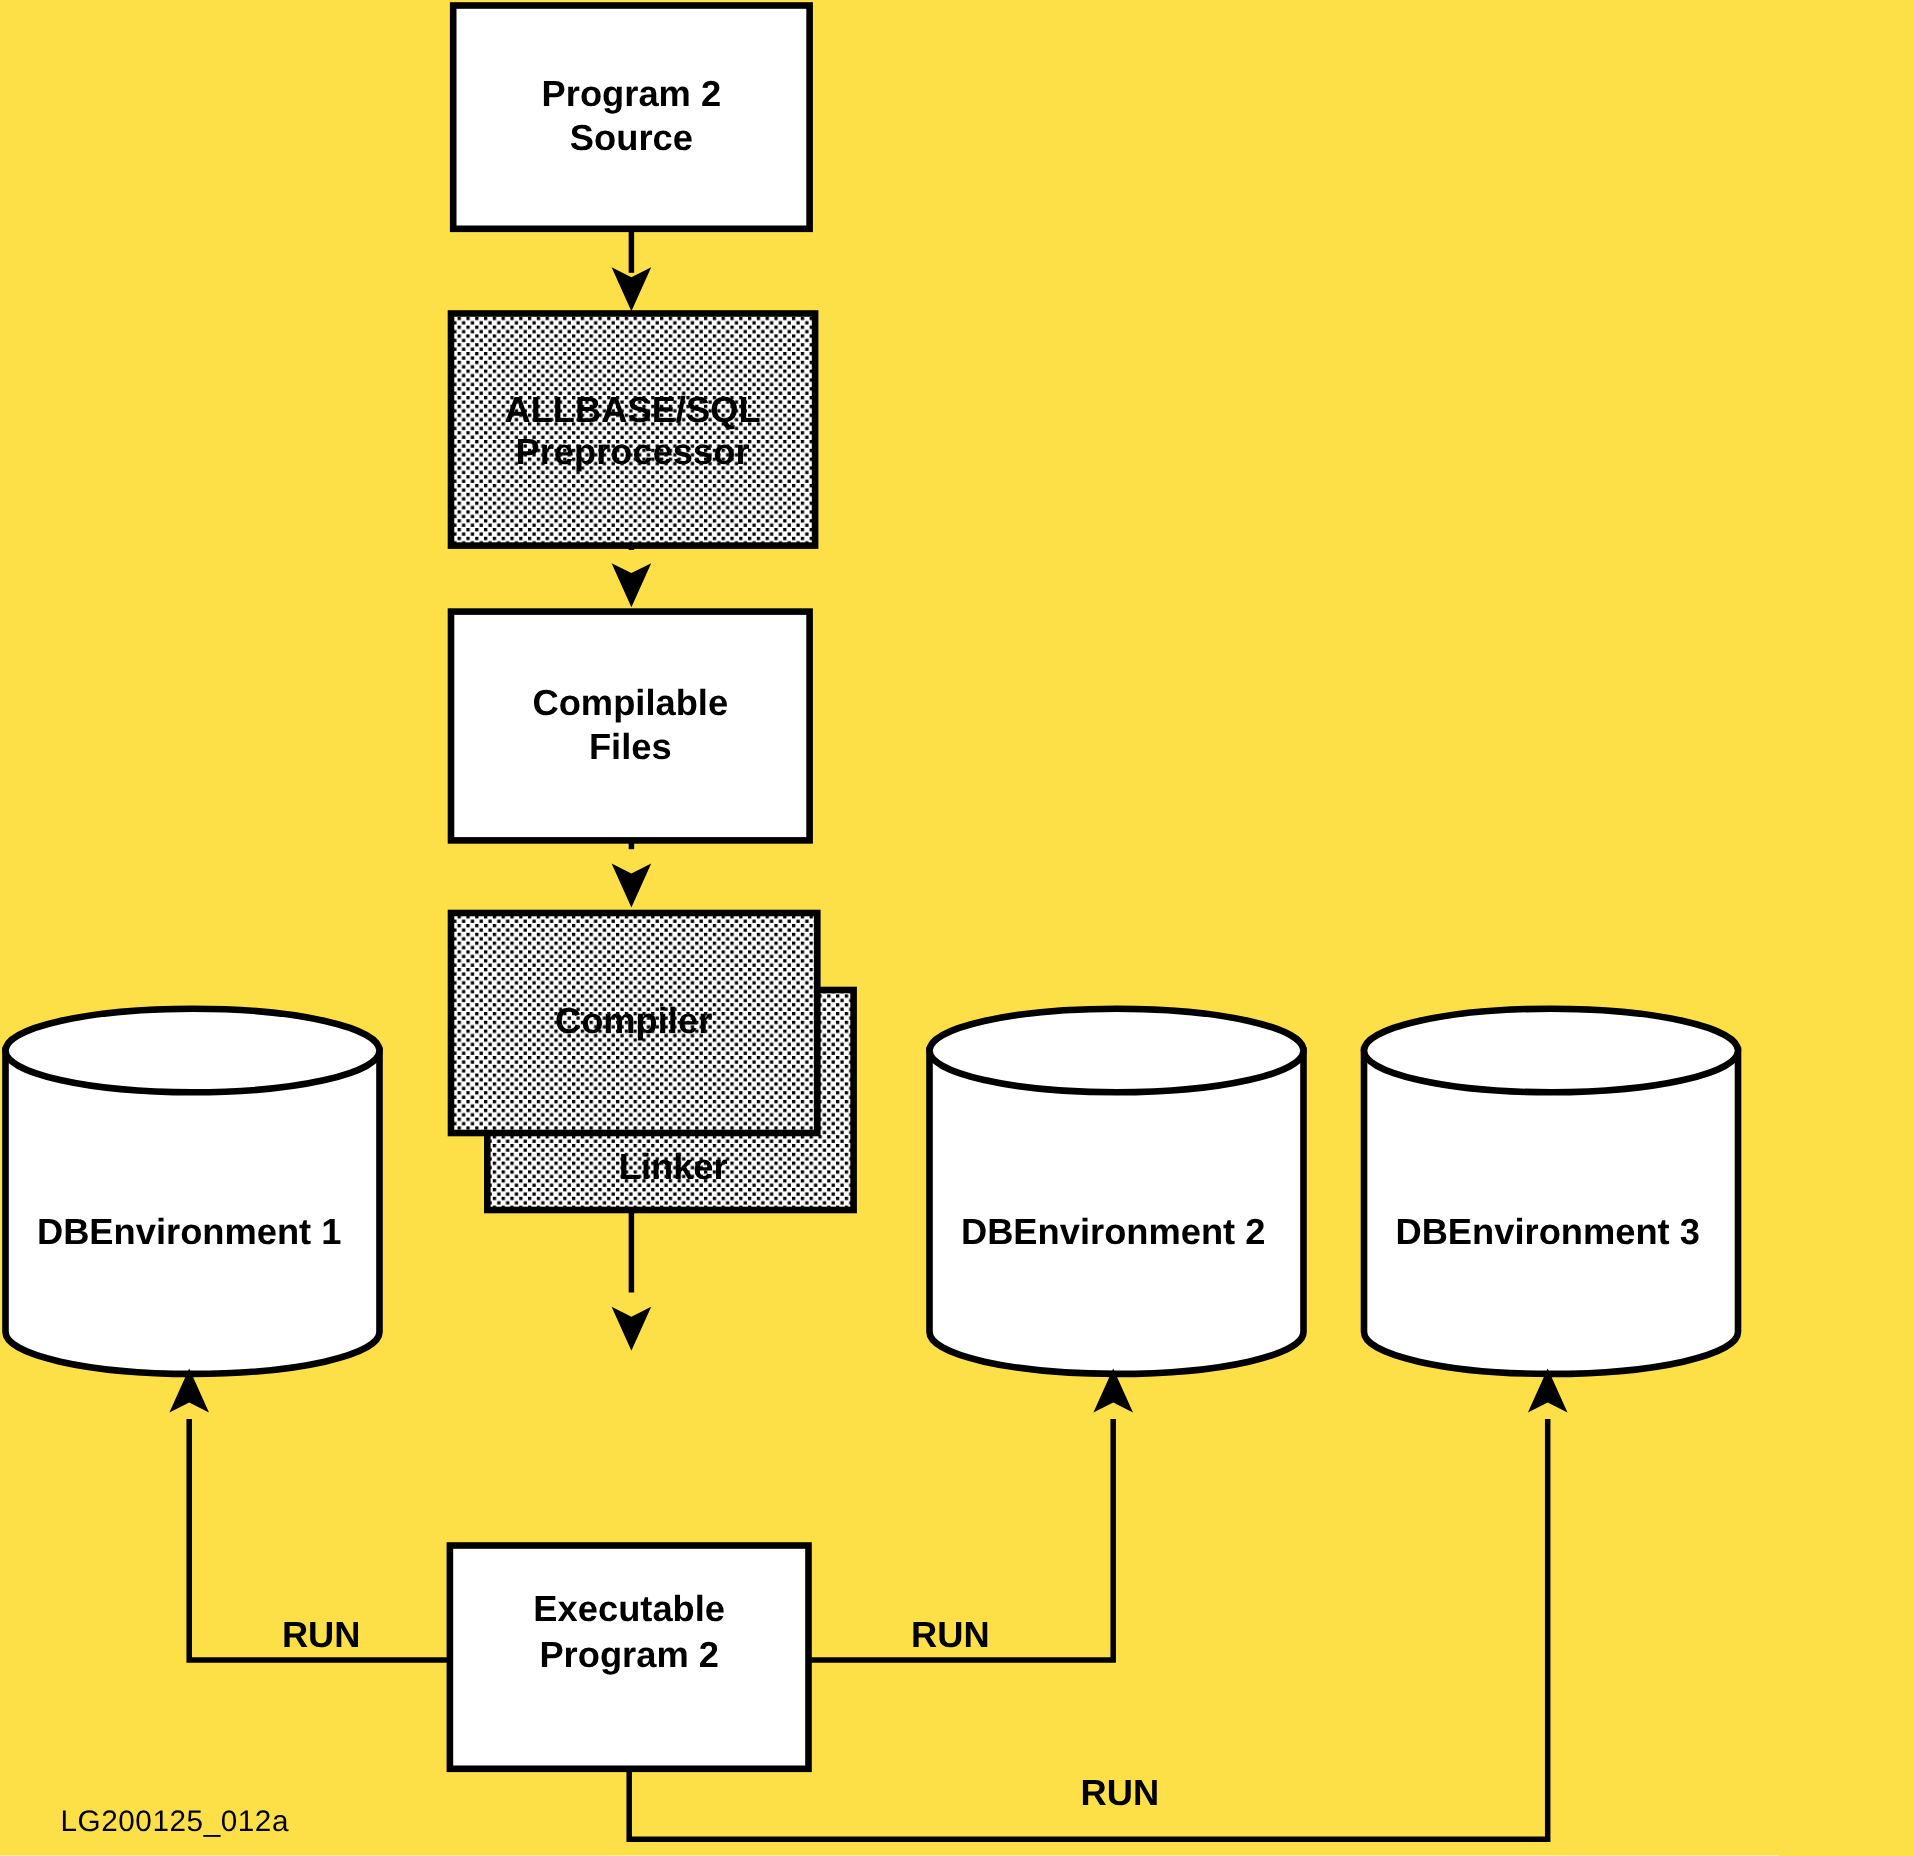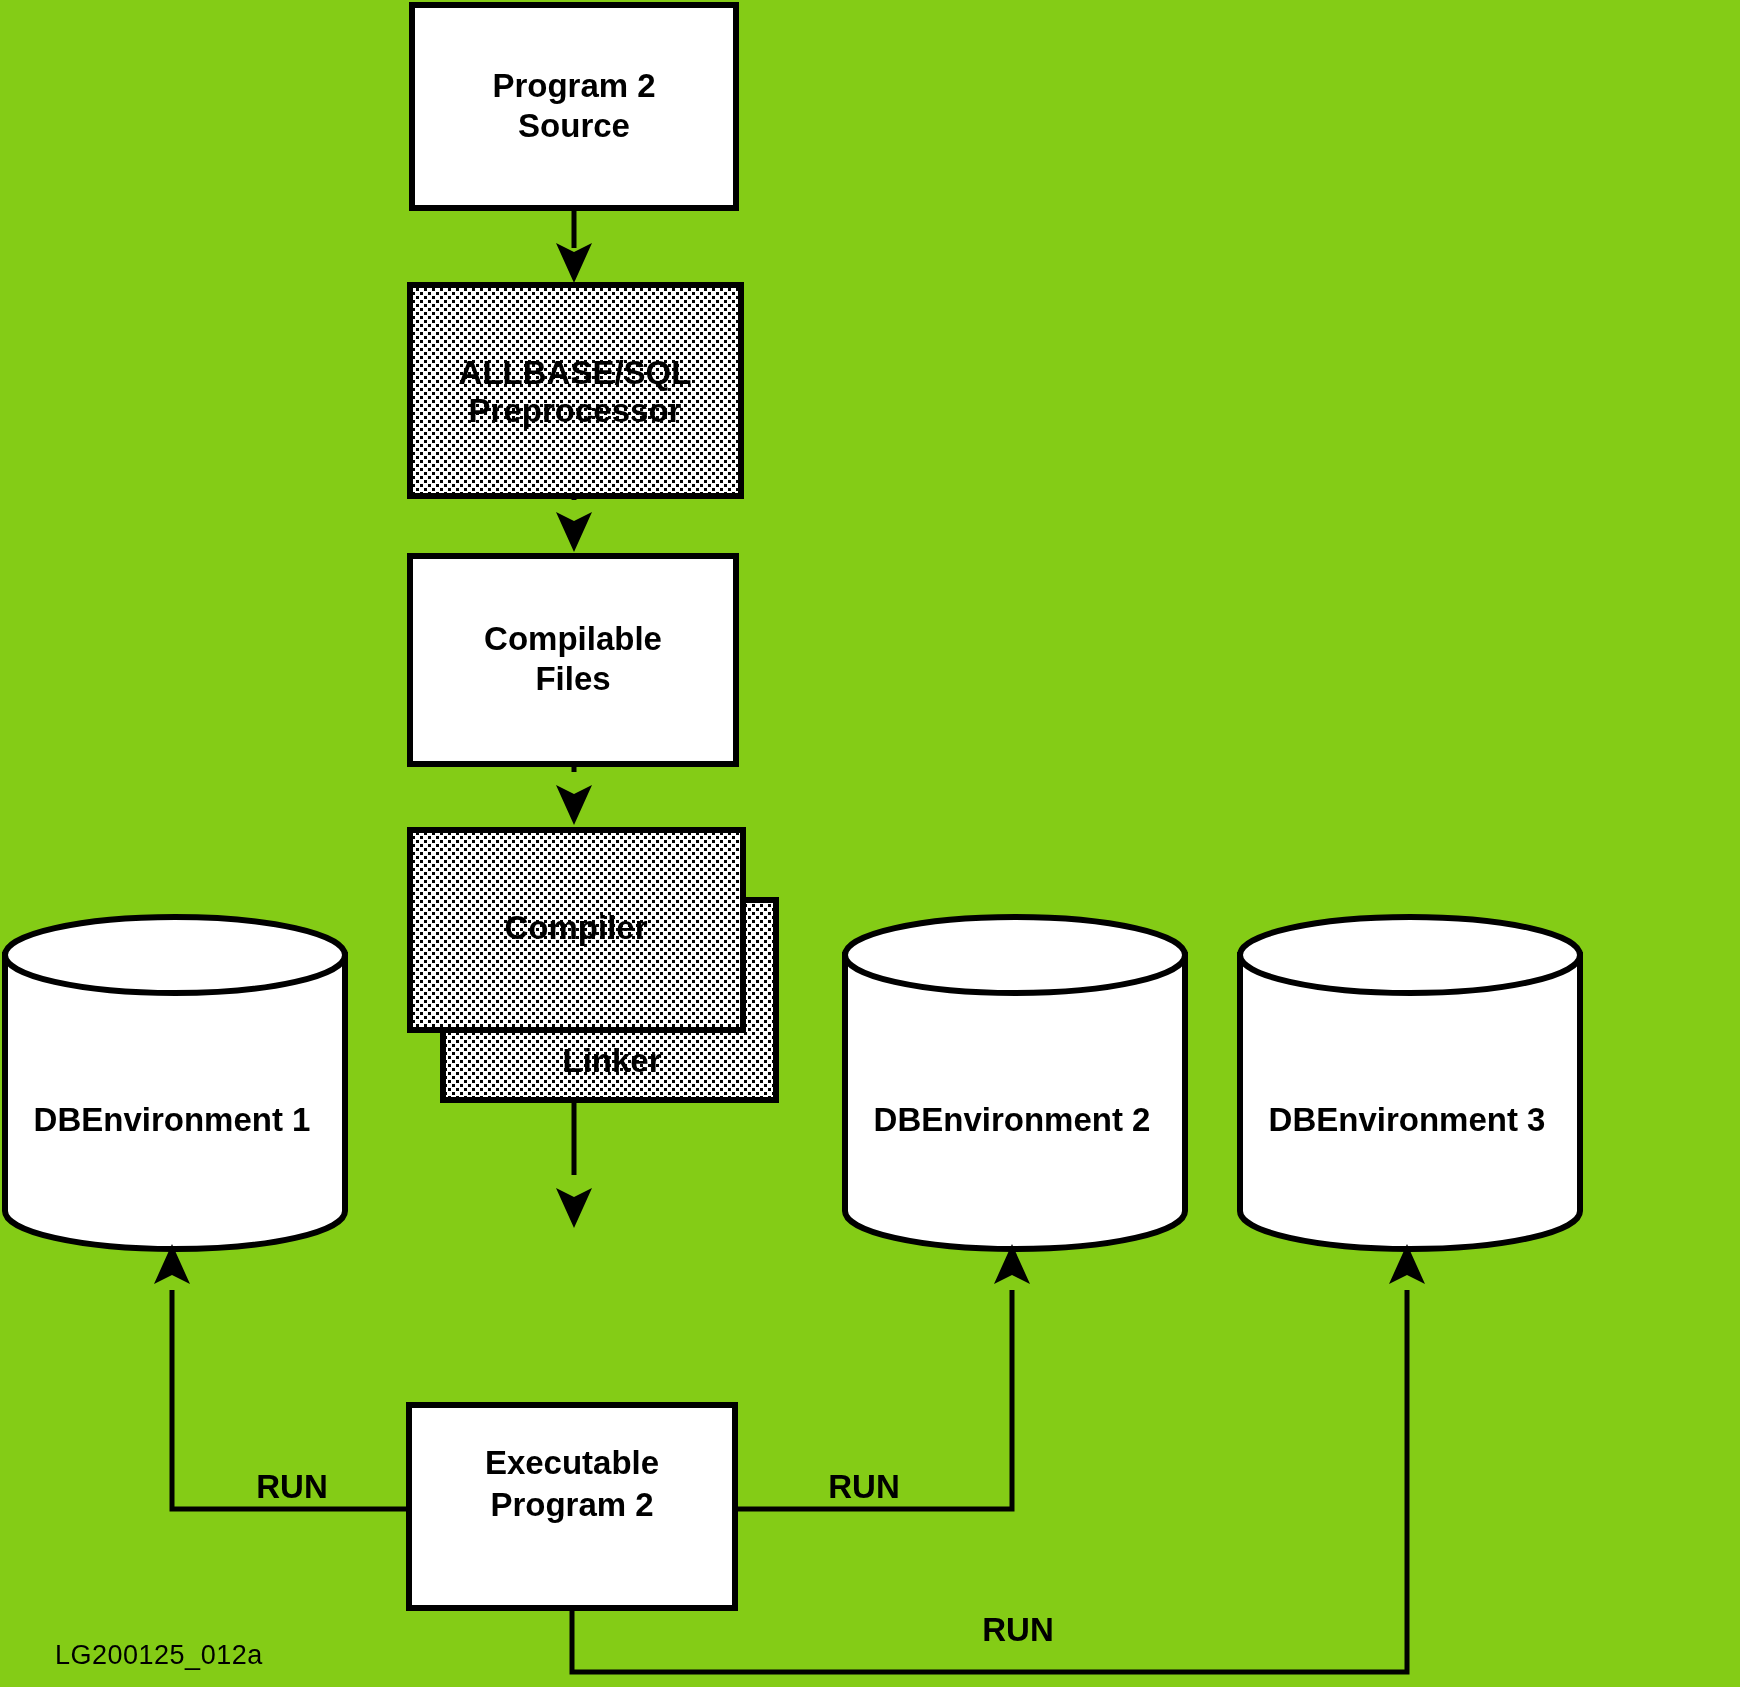--- a/index.html
+++ b/index.html
@@ -4,21 +4,21 @@
 <style>
   html, body {
     margin: 0;
     padding: 0;
     background: #ffffff;
   }
   #page {
     position: relative;
     width: 1740px;
     height: 1687px;
-    background: #84cc16;
+    background: #fde047;
     font-family: "Liberation Sans", sans-serif;
     overflow: hidden;
   }
   svg.diagram {
     position: absolute;
     top: 0;
     left: 0;
     width: 1740px;
     height: 1687px;
     display: block;

